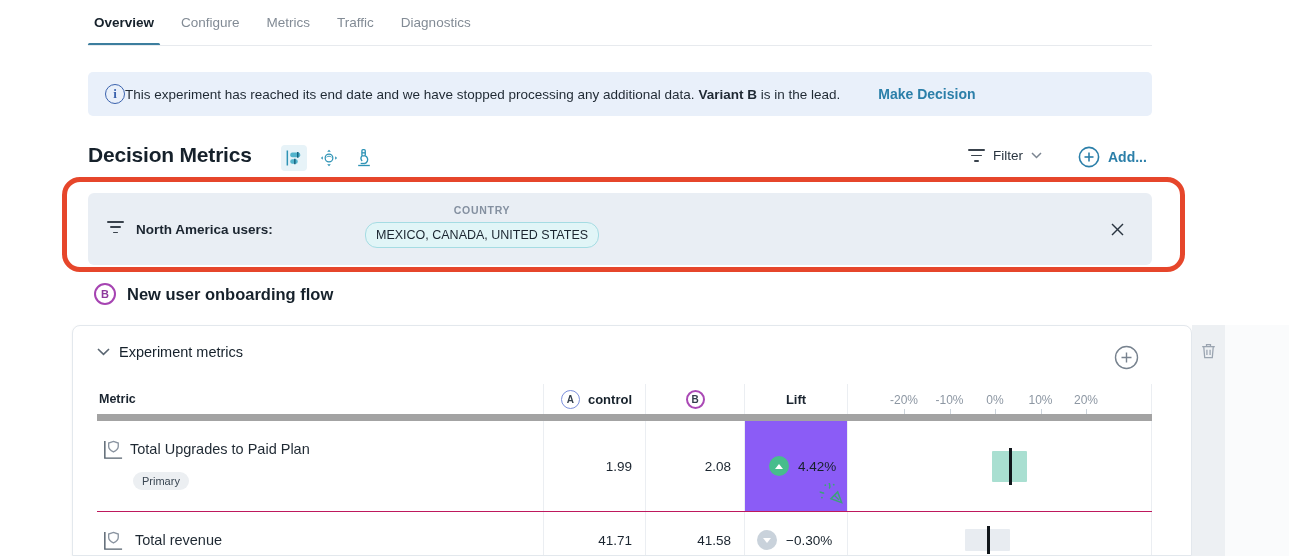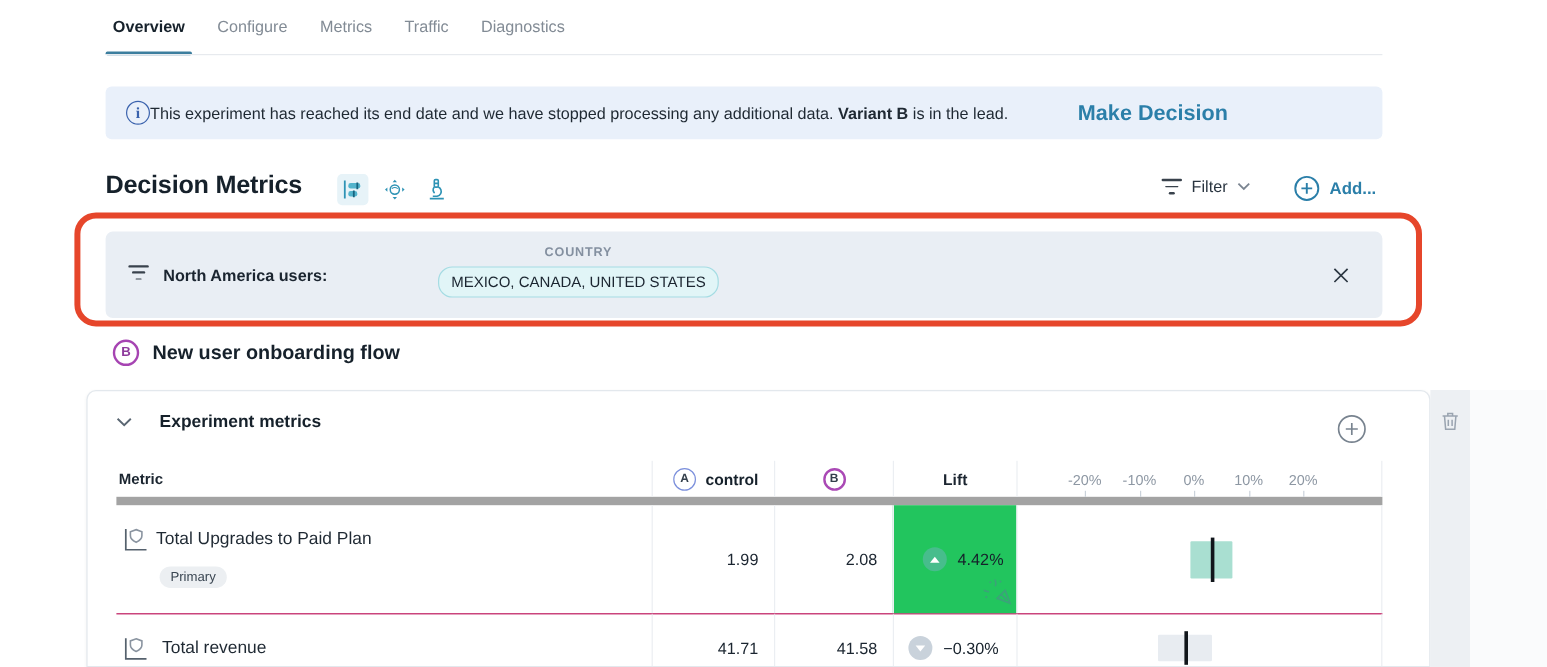--- a/index.html
+++ b/index.html
@@ -12,21 +12,21 @@
   .tab { padding:2px 6px 14px 6px; font-size:13.5px; color:#828b95; font-weight:500; position:relative; cursor:pointer; white-space:nowrap; }
   .tab.active { color:#16212b; font-weight:700; }
   .tab.active::after { content:""; position:absolute; left:0; right:0; bottom:-2px; height:3px; border-radius:2px; background:#3c7e9e; }
   .tabs-rule { position:absolute; left:88px; top:45px; width:1064px; height:1px; background:#e7eaee; }
 
   
   .banner { position:absolute; left:88px; top:72px; width:1064px; height:44px; background:#e9f0fa; border-radius:5px; display:flex; align-items:center; padding:0 17px; }
   .info-circ { width:20px; height:20px; border:1.6px solid #3a62ad; border-radius:50%; color:#3a62ad; font-family:"Liberation Serif",serif; font-size:13px; font-weight:700; display:flex; align-items:center; justify-content:center; flex:none; }
   .banner-text { margin-left:0; font-size:13.5px; color:#1f2933; }
   .banner-text b { font-weight:700; }
-  .banner-link { margin-left:58px; font-size:18px; font-weight:700; color:#2b7fa9; cursor:pointer; white-space:nowrap; }
+  .banner-link { margin-left:38px; font-size:14px; font-weight:700; color:#2b7fa9; cursor:pointer; white-space:nowrap; }
 
   
   .page-title { position:absolute; left:88px; top:143px; font-size:21px; font-weight:700; color:#16212b; letter-spacing:-0.2px; }
   .view-icons { position:absolute; left:281px; top:145px; display:flex; gap:9px; align-items:center; }
   .view-icon { width:26px; height:26px; display:flex; align-items:center; justify-content:center; border-radius:4px; cursor:pointer; }
   .view-icon.sel { background:#e7f3f8; }
 
   .filter-ctl { position:absolute; left:968px; top:148px; display:flex; align-items:center; gap:8px; cursor:pointer; }
   .filter-ctl .lbl { font-size:13.5px; color:#2a3540; font-weight:500; }
   .add-btn { position:absolute; left:1078px; top:146px; display:flex; align-items:center; gap:8px; cursor:pointer; }
@@ -50,21 +50,21 @@
   .scoped-close { position:absolute; right:26px; top:27px; width:18px; height:18px; cursor:pointer; display:flex; align-items:center; justify-content:center; }
 
   
   .variant-hd { position:absolute; left:94px; top:283px; display:flex; align-items:center; gap:11px; }
   .b-badge { width:22px; height:22px; border:2px solid #a644b2; border-radius:50%; color:#8e3a9c; font-size:11px; font-weight:700; display:flex; align-items:center; justify-content:center; background:#fff; }
   .variant-title { font-size:16.5px; font-weight:700; color:#16212b; }
 
   
   .card { position:absolute; left:72px; top:325px; width:1120px; height:231px; background:#fff; border:1px solid #e3e8ed; border-radius:8px 8px 0 0; box-shadow:0 1px 3px rgba(20,30,40,0.05); overflow:hidden; }
   .sect-hd { position:absolute; left:24px; top:18px; display:flex; align-items:center; gap:9px; cursor:pointer; }
-  .sect-title { font-size:14.5px; font-weight:700; color:#16212b;margin-left:14px; }
+  .sect-title { font-size:14.5px; font-weight:400; color:#16212b; }
   .sect-add { position:absolute; right:52px; top:19px; width:25px; height:25px; cursor:pointer; }
 
   
   .tbl { position:absolute; left:24px; top:58px; width:1055px; }
   .trow { display:grid; grid-template-columns:446px 102px 99px 103px 305px; }
   .thead { height:37px; border-bottom:7px solid #a3a3a3;text-align:right; }
   .c { position:relative; }
   .c + .c { border-left:1px solid #ebeef2; }
   .c:last-child { border-right:1px solid #ebeef2; }
   .h-metric { display:flex; align-items:center; font-size:12.5px; font-weight:700; padding-left:2px; }
@@ -80,21 +80,21 @@
 
   .row1 { height:91px; border-bottom:1px solid #be185d; }
   .row2 { height:56px; }
   .m-icon { position:absolute; left:4px; top:17px; }
   .m-title { position:absolute; left:33px; top:20px; font-size:14.5px; color:#1f2933; }
   .m-tag { position:absolute; left:36px; top:51px; background:#eceff2; border-radius:10px; padding:3px 9px; font-size:11px; color:#3a4652; }
   .m-flex { display:flex; align-items:center; gap:11px; padding-left:4px; }
   .m-flex .m-title2 { font-size:14.5px; color:#1f2933; }
   .val { display:flex; align-items:center; justify-content:flex-end; padding-right:13px; font-size:13.5px; color:#1b2530; }
   .lift { display:flex; align-items:center; gap:9px; padding-left:12px; font-size:13.5px; color:#16212b; position:relative; }
-  .lift.pos { background:#22c55e;padding-left:24px; }
+  .lift.pos { background:#8b5cf6;padding-left:24px; }
   .dir { width:20px; height:20px; border-radius:50%; display:flex; align-items:center; justify-content:center; flex:none; }
   .dir.up { background:#47bd8c; }
   .dir.down { background:#c9d2db; }
   .tri-up { width:0; height:0; border-left:4.5px solid transparent; border-right:4.5px solid transparent; border-bottom:5.5px solid #fff; }
   .tri-down { width:0; height:0; border-left:4.5px solid transparent; border-right:4.5px solid transparent; border-top:5.5px solid #fff; }
   .confetti { position:absolute; right:2px; bottom:2px; }
   .ci-bar { position:absolute; border-radius:1px; }
   .r1 .ci-bar { top:30px; height:31px; background:#a9dfd1; }
   .r2 .ci-bar { top:17px; height:22px; background:#e8ecf1; }
   .ci-point { position:absolute; width:3px; background:#11161b; }

